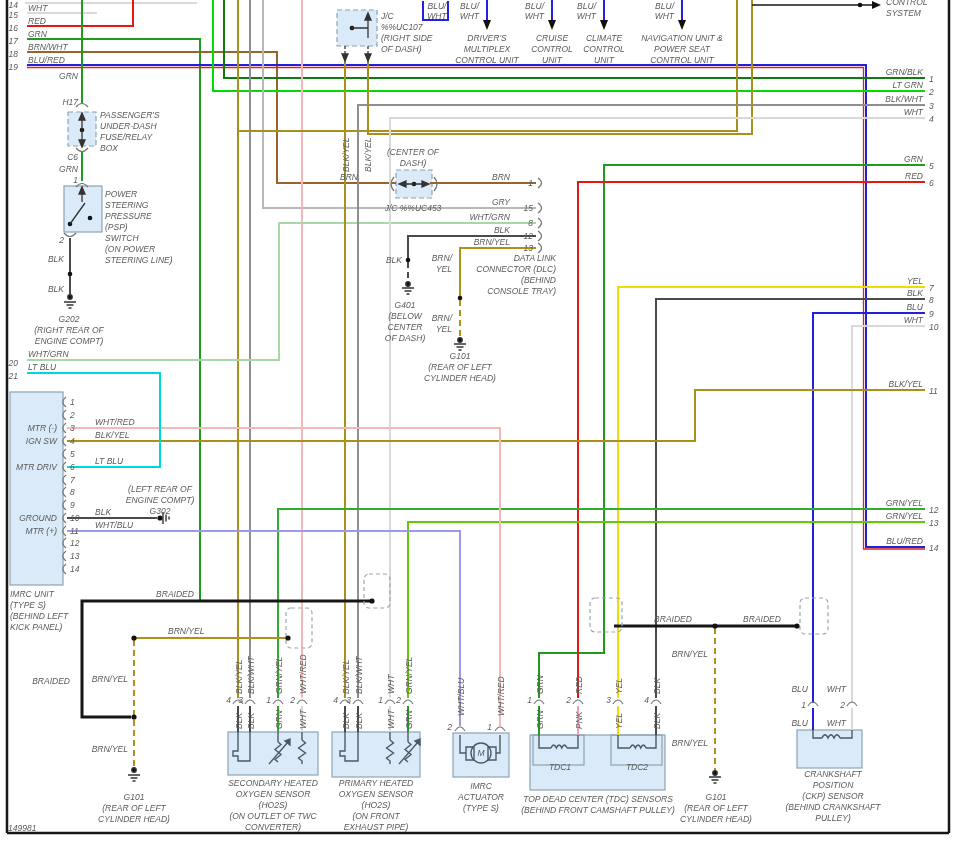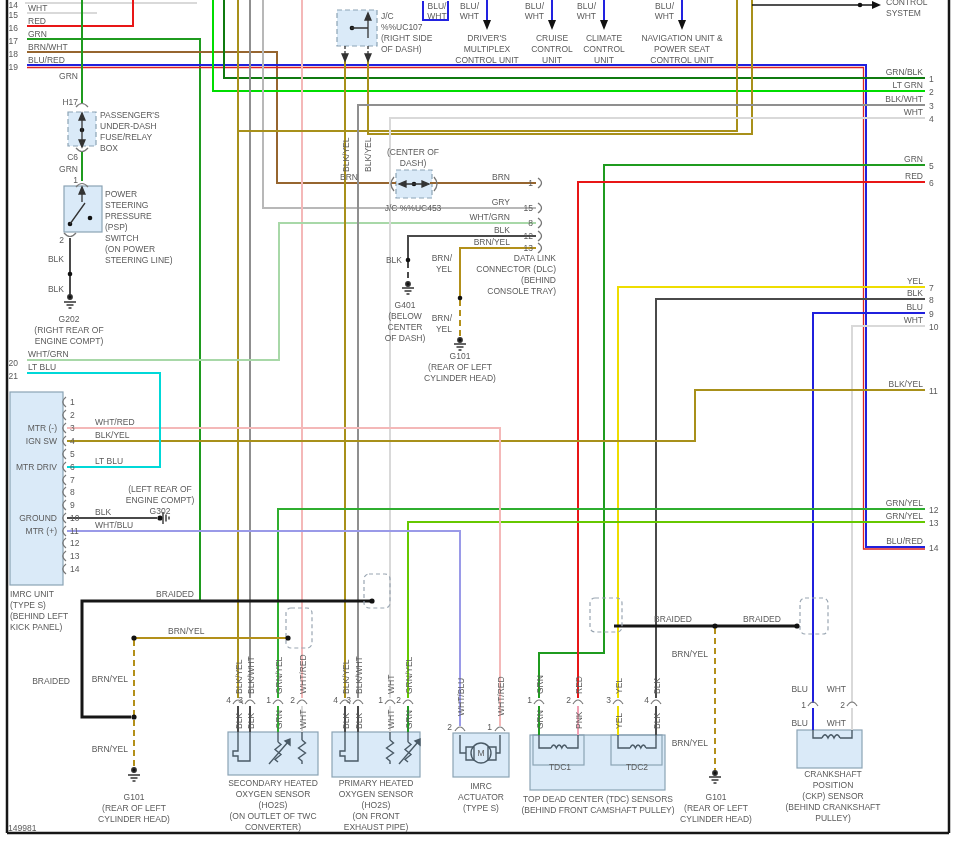--- a/index.html
+++ b/index.html
@@ -1,16 +1,16 @@
 <!DOCTYPE html>
 <html><head>
 <meta charset="utf-8">
 <style>
   html,body{margin:0;padding:0;background:#fff;}
-  #stage{position:relative;width:956px;height:846px;background:#fff;overflow:hidden;}
+  #stage{position:relative;width:956px;height:846px;background:#fff;overflow:hidden;font-style:italic;}
   svg{display:block;}
   svg text{font-family:"Liberation Sans","DejaVu Sans",sans-serif;fill:#5a5a5a;font-size:8.5px;}
 </style>
 </head>
 <body>
 
 <div id="stage">
 <svg id="diagram" width="956" height="846" viewBox="0 0 956 846">
 
   <g stroke="#161616" stroke-width="2.5" fill="none">

